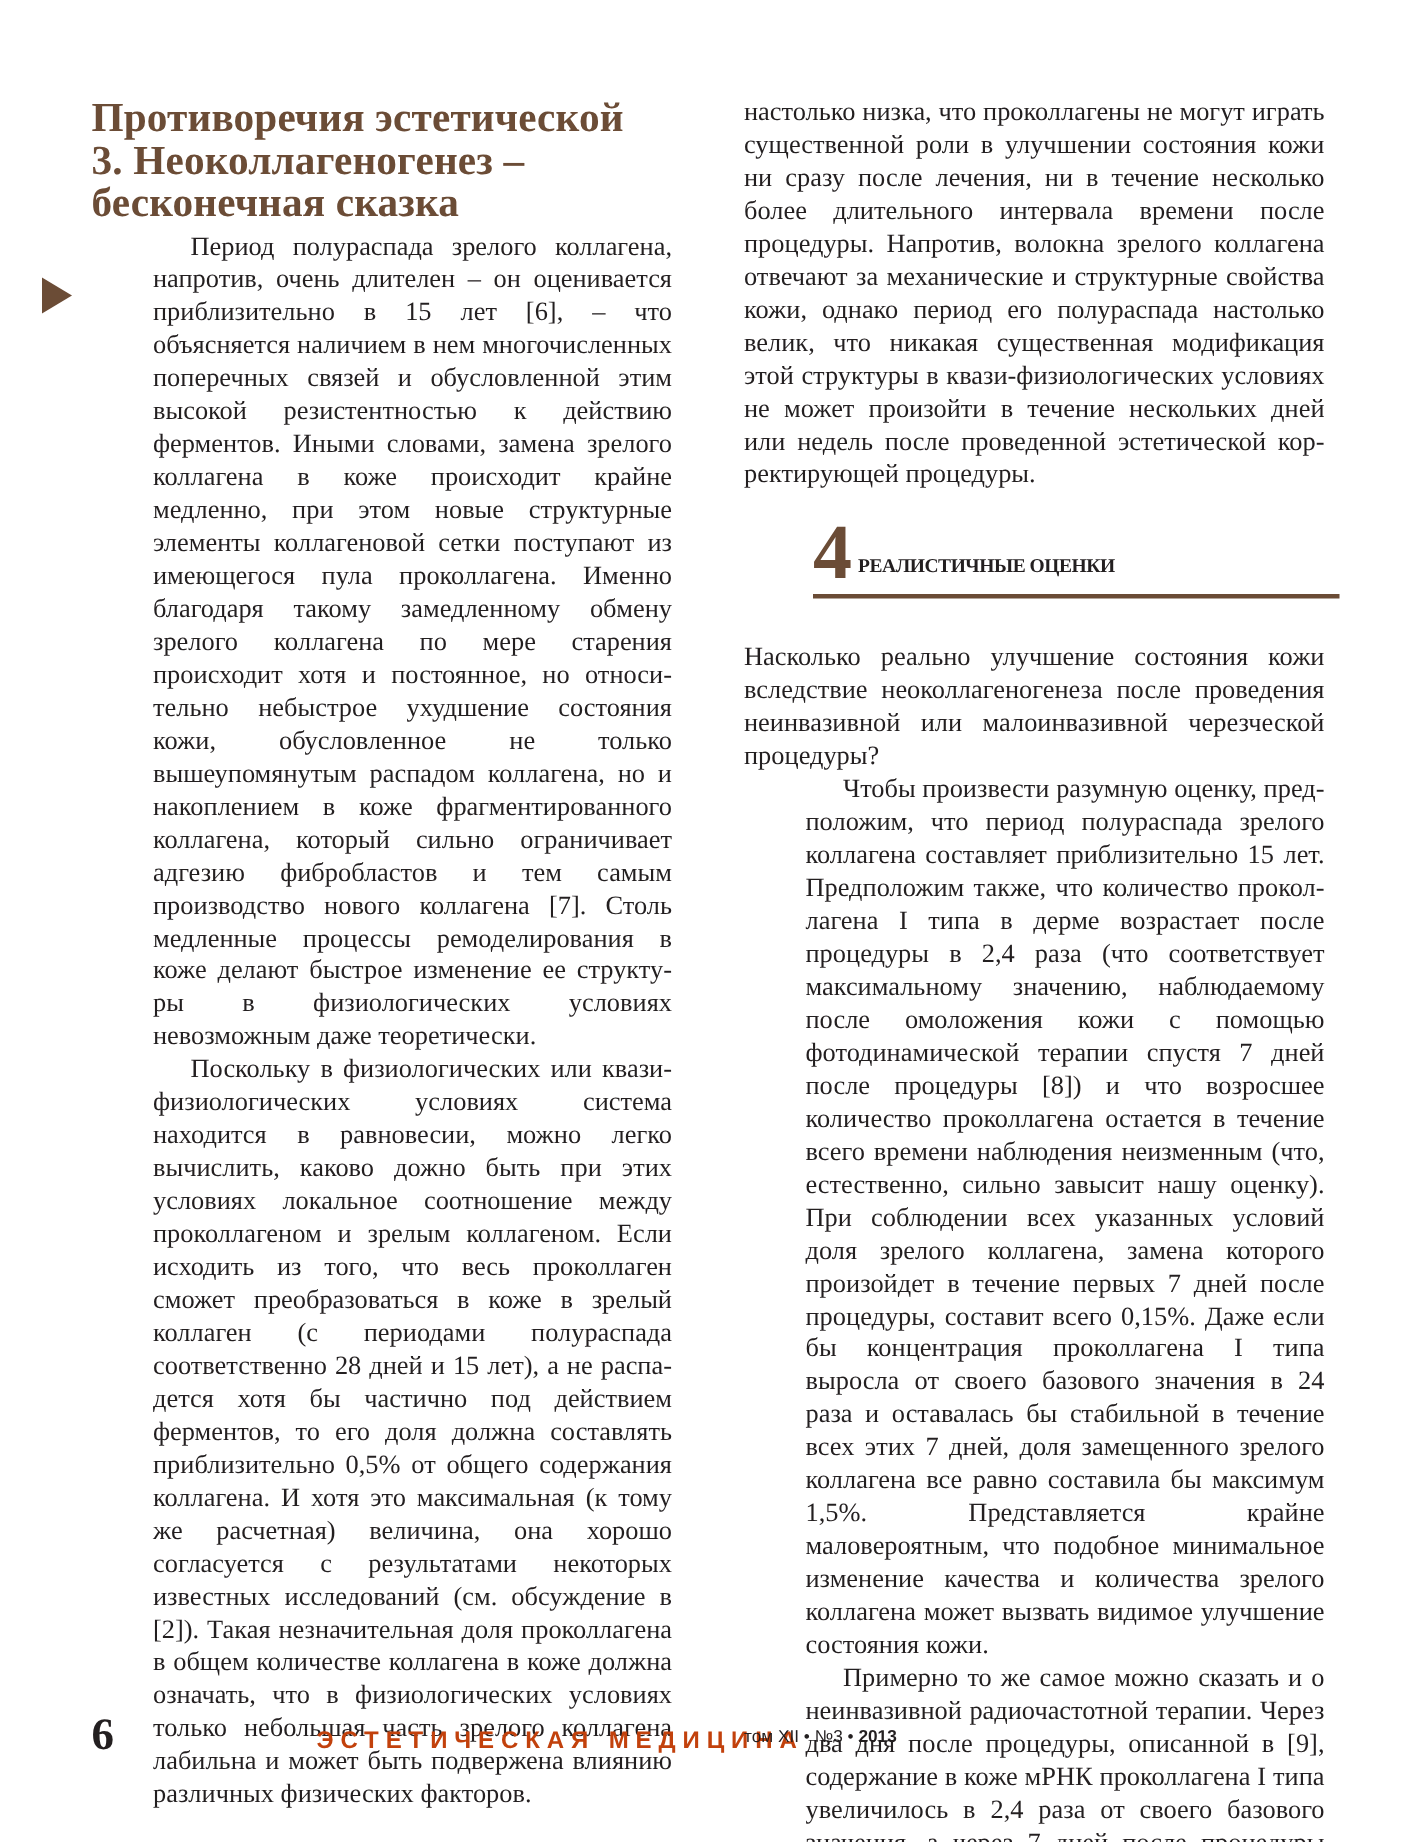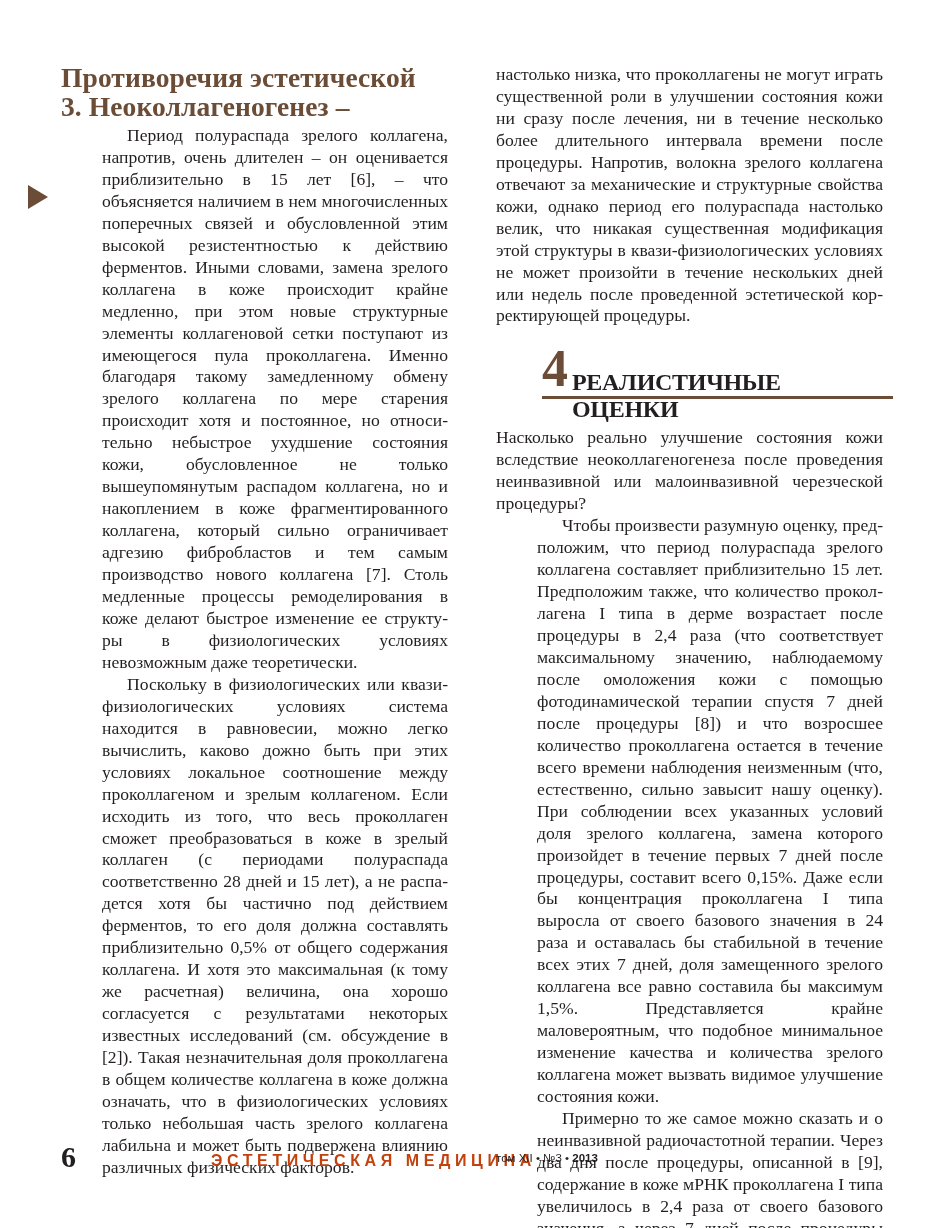--- a/index.html
+++ b/index.html
@@ -19,21 +19,21 @@
             hyphens: manual; }
   .text p.indent { text-indent: 25px; margin-left: 41px; }
 
   .marker { position: absolute; left: 28px; top: 185px; width: 0; height: 0;
             border-top: 12px solid transparent; border-bottom: 12px solid transparent;
             border-left: 20px solid #6b4c36; }
 
   .section-head { position: relative; height: 54px; margin: 20px 0 26px 0; }
   .section-num { position: absolute; left: 46px; top: -4px; font-size: 52px; line-height: 52px;
                  color: #6b4c36; font-weight: bold; }
-  .section-title { position: absolute; left: 76px; top: 22px; font-size: 24px; font-weight: bold;
+  .section-title { position: absolute; left: 76px; top: 22px; font-size: 13px; font-weight: bold;
                    color: #231f20; letter-spacing: -0.3px; }
   .section-rule { position: absolute; left: 46px; right: -10px; top: 49px; height: 3px; background: #6b4c36; }
 
   .footer { position: absolute; top: 1140px; left: 0; width: 945px; height: 40px; }
   .page-num { position: absolute; left: 61px; top: 0; font-size: 30px; font-weight: bold;
               font-family: "Liberation Serif", serif; color: #231f20; }
   .journal { position: absolute; left: 211px; top: 12px; font-family: "Liberation Sans", "DejaVu Sans", sans-serif;
              font-size: 16px; font-weight: bold; letter-spacing: 4.6px; color: #c2410c; }
   .issue { position: absolute; left: 496px; top: 12px; font-family: "Liberation Sans", "DejaVu Sans", sans-serif;
            font-size: 11.5px; color: #231f20; }
@@ -43,20 +43,21 @@
 <body>
 
 <div class="page">
 
   <div class="marker"></div>
 
   <div class="col col-left">
     <h1 class="title">
       <span>Противоречия эстетической</span>
       <span>3. Неоколлагеногенез –</span>
+      <span>бесконечная сказка</span>
     </h1>
     <div class="text">
       <p class="indent">Период полураспада зрелого коллагена, напротив, очень длителен – он оценивается приблизительно в 15 лет [6], – что объясняется наличием в нем многочисленных поперечных связей и обусловленной этим высокой рези­стентностью к действию ферментов. Иными словами, замена зрелого коллагена в коже про­исходит крайне медленно, при этом новые структурные элементы коллагеновой сетки поступают из имеющегося пула проколлаге­на. Именно благодаря такому замедленному обмену зрелого коллагена по мере старения происходит хотя и постоянное, но относи­тельно небыстрое ухудшение состояния кожи, обусловленное не только вышеупомянутым рас­падом коллагена, но и накоплением в коже фрагментированного коллагена, который сильно ограничивает адгезию фибробластов и тем самым производство нового коллагена [7]. Столь медленные процессы ремоделирования в коже делают быстрое изменение ее структу­ры в физиологических условиях невозможным даже теоретически.</p>
       <p class="indent">Поскольку в физиологических или квази­физиологических условиях система находится в равновесии, можно легко вычислить, како­во дожно быть при этих условиях локальное соотношение между проколлагеном и зрелым коллагеном. Если исходить из того, что весь проколлаген сможет преобразоваться в коже в зрелый коллаген (с периодами полураспада соответственно 28 дней и 15 лет), а не распа­дется хотя бы частично под действием фермен­тов, то его доля должна составлять приблизи­тельно 0,5% от общего содержания коллагена. И хотя это максимальная (к тому же расчетная) величина, она хорошо согласуется с результа­тами некоторых известных исследований (см. обсуждение в [2]). Такая незначительная доля проколлагена в общем количестве коллагена в коже должна означать, что в физиологиче­ских условиях только небольшая часть зрелого коллагена лабильна и может быть подвержена влиянию различных физических факторов.</p>
     </div>
   </div>
 
   <div class="col col-right">
     <div class="text">
       <p>настолько низка, что проколлагены не могут играть существенной роли в улучшении состо­яния кожи ни сразу после лечения, ни в тече­ние несколько более длительного интервала времени после процедуры. Напротив, волокна зрелого коллагена отвечают за механические и структурные свойства кожи, однако период его полураспада настолько велик, что никакая существенная модификация этой структуры в квази-физиологических условиях не может произойти в течение нескольких дней или недель после проведенной эстетической кор­ректирующей процедуры.</p>

